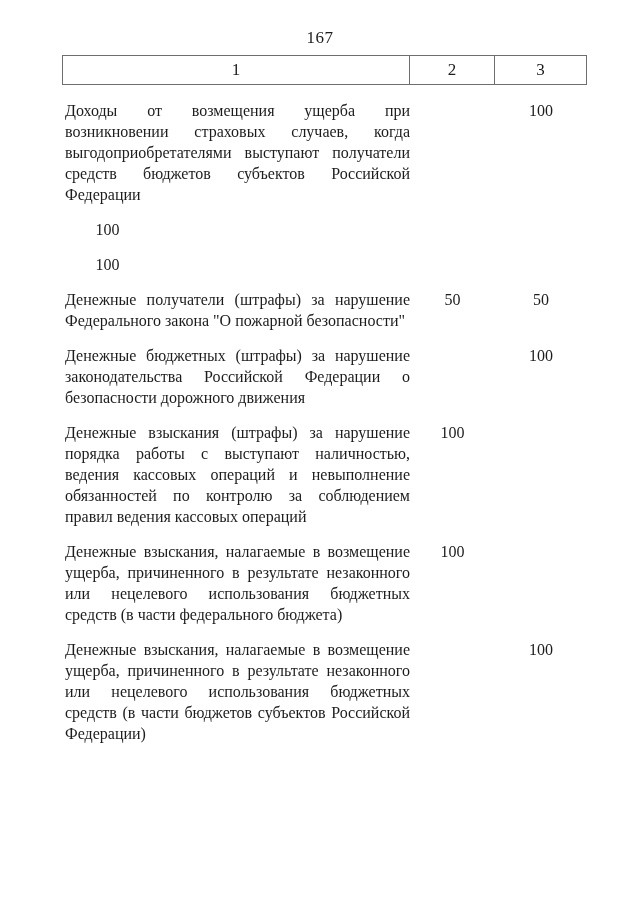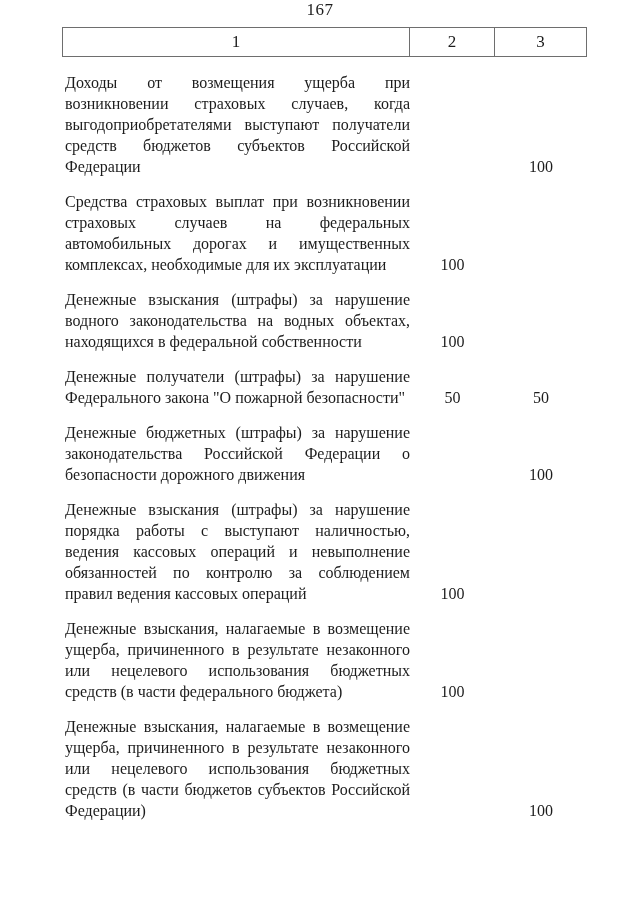--- a/index.html
+++ b/index.html
@@ -12,20 +12,21 @@
     height: 905px;
     font-family: "Liberation Serif", "DejaVu Serif", serif;
     color: #1c1c1c;
     overflow: hidden;
     position: relative;
   }
   .page-number {
     text-align: center;
     font-size: 17px;
     line-height: 20px;
+    padding-top: 28px;
     letter-spacing: 0.5px;
   }
   .header-row {
     display: flex;
     margin: 7px 0 0 62px;
     width: 525px;
     height: 30px;
     border: 1px solid #6e6e6e;
     box-sizing: border-box;
   }
@@ -39,21 +40,21 @@
   .hcell.c1 { width: 347px; border-right: 1px solid #6e6e6e; }
   .hcell.c2 { width: 85px;  border-right: 1px solid #6e6e6e; }
   .hcell.c3 { width: 91px; }
   .rows {
     margin-left: 65px;
     width: 522px;
     padding-top: 15px;
   }
   .row {
     display: flex;
-    align-items: flex-end;
+    align-items: flex-start;
     margin-bottom: 14px;
   }
   .cell {
     box-sizing: border-box;
     font-size: 16px;
     line-height: 21px;
   }
   .cell.text {
     width: 345px;
     text-align: justify;
@@ -82,27 +83,25 @@
 
   <div class="rows">
 
       <div class="row">
         <div class="cell text">Доходы от возмещения ущерба при возникновении страховых случаев, когда выгодоприобретателями выступают получатели средств бюджетов субъектов Российской Федерации</div>
         <div class="cell col2"></div>
         <div class="cell col3">100</div>
       </div>
 
       <div class="row">
-        <div class="cell text">Средства страховых выплат при возникновении страховых случаев на федеральных автомобильных дорогах и имущественных комплексах, необходимые для их эксплуатации</div>
         <div class="cell col2">100</div>
         <div class="cell col3"></div>
       </div>
 
       <div class="row">
-        <div class="cell text">Денежные взыскания (штрафы) за нарушение водного законодательства на водных объектах, находящихся в федеральной собственности</div>
         <div class="cell col2">100</div>
         <div class="cell col3"></div>
       </div>
 
       <div class="row">
         <div class="cell text">Денежные получатели (штрафы) за нарушение Федерального закона "О пожарной безопасности"</div>
         <div class="cell col2">50</div>
         <div class="cell col3">50</div>
       </div>
 

